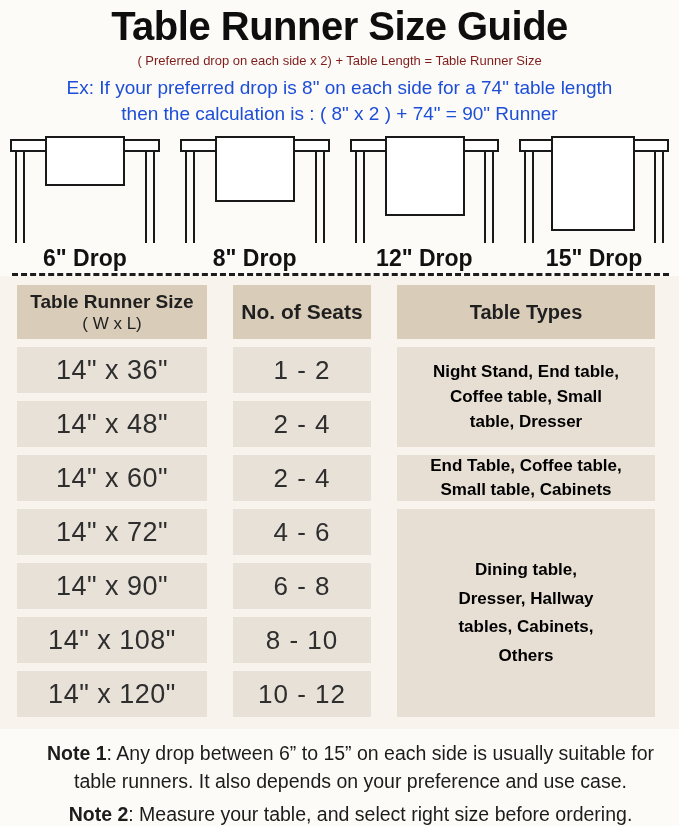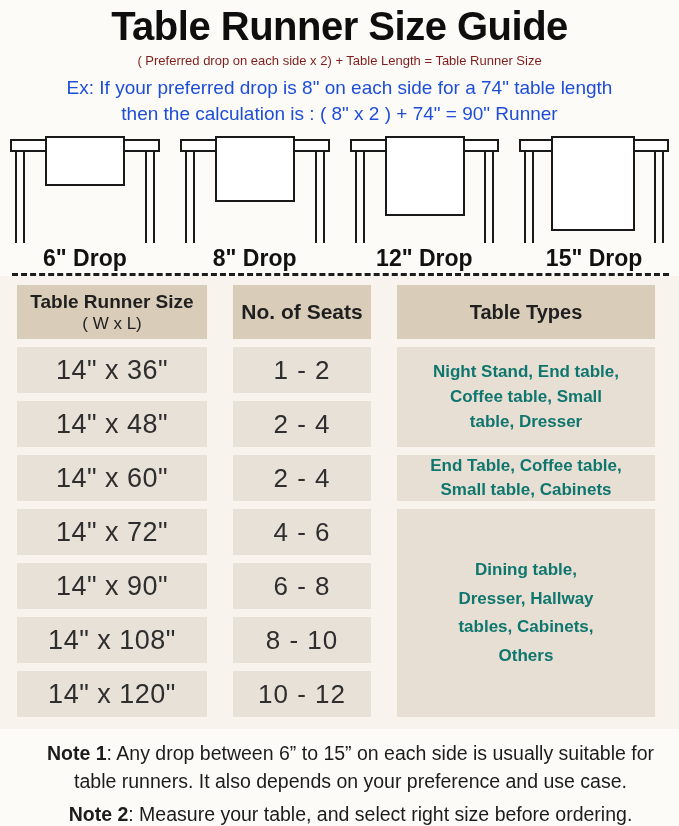--- a/index.html
+++ b/index.html
@@ -55,21 +55,21 @@
   }
   .cell { display:flex; flex-direction:column; align-items:center; justify-content:center; text-align:center; }
   .hcell { background:#d9ccb9; color:#1f1f1f; }
   .hcell .l1 { font-size:19px; font-weight:700; line-height:1.2; }
   .hcell .l2 { font-size:17px; font-weight:400; line-height:1.2; }
   .hcell.seats { font-size:21px; font-weight:700; }
   .hcell.types { font-size:20px; font-weight:700; }
   .dcell { background:#e8e1d8; font-size:27px; font-weight:400; color:#2e2e2e; letter-spacing:0.5px; }
   .dcell.seats { font-size:26px; letter-spacing:1px;text-align:center; }
   .tcell {
-    background:#e7dfd4; font-size:17px; font-weight:700; color:#0f766e;
+    background:#e7dfd4; font-size:17px; font-weight:700; color:#000000;
     white-space:pre-line; line-height:1.45; padding:2px 6px;
   }
   .tcell.a { grid-row:2 / 4; grid-column:3; }
   .tcell.b { grid-row:4 / 5; grid-column:3; }
   .tcell.c { grid-row:5 / 9; grid-column:3; line-height:1.7; }
 
   
   .notes { text-align:center; padding:11px 6px 0; background:#fdfbf7; }
   .notes p { font-size:19.5px; color:#1c1c1c; line-height:1.42;margin-left:22px; }
   .notes p + p { margin-top:5px; }

